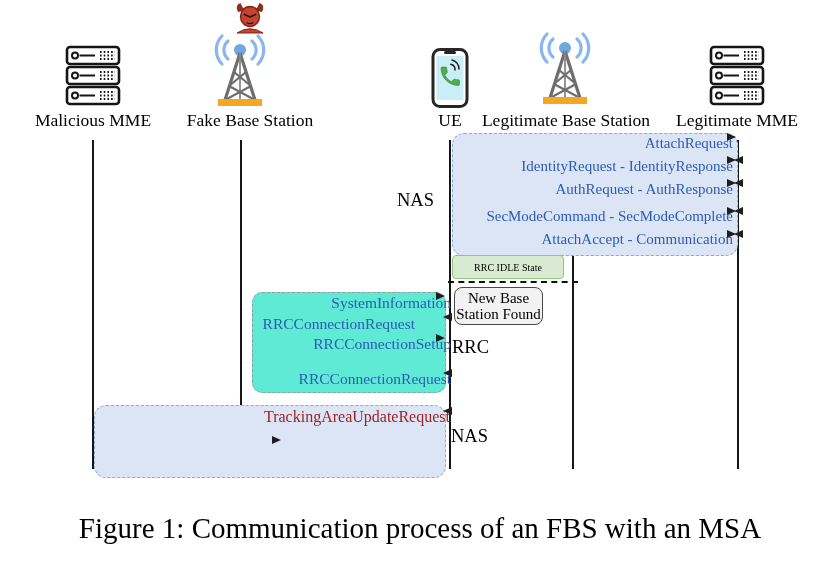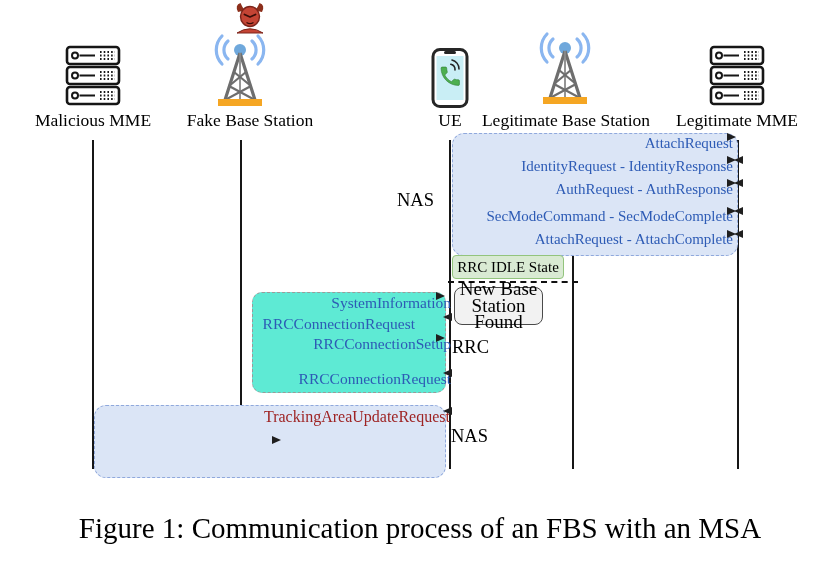--- a/index.html
+++ b/index.html
@@ -13,25 +13,25 @@
   
   .blue-box{position:absolute;background:#dbe5f6;border:1.6px dashed #8fa8dc;
             border-radius:12px;z-index:2;box-sizing:border-box;
             display:flex;flex-direction:column;}
   .gray-box{position:absolute;background:#5eead4;border:1.4px dashed #9a9a9a;
             border-radius:10px;z-index:2;box-sizing:border-box;
             display:flex;flex-direction:column;overflow:visible;}
   .green-box{position:absolute;background:#d9ead3;border:1.5px solid #93c47d;
              border-radius:4px;z-index:3;box-sizing:border-box;
              display:flex;align-items:center;justify-content:center;
-             font-size:15px;color:#000;white-space:nowrap;}
+             font-size:10px;color:#000;white-space:nowrap;}
   .note-box{position:absolute;background:#f2f2f2;border:1.5px solid #4a4a4a;
             border-radius:8px;z-index:3;box-sizing:border-box;
             display:flex;flex-direction:column;align-items:center;justify-content:center;
-            font-size:19px;line-height:16.5px;color:#000;text-align:center;}
+            font-size:15px;line-height:16.5px;color:#000;text-align:center;}
   
   .msg-row{display:flex;flex-direction:row;justify-content:flex-end;margin-left:18px;}
   .msg-label{text-align:center;white-space:nowrap;line-height:17px;}
   .blue-text{color:#2d5bb5;font-size:15px;}
   .red-text{color:#9e2323;font-size:16px;}
   .note-text{color:#000;font-size:13.5px;text-align:center;line-height:14px;margin-top:1px;}
   .arrow{position:relative;height:1.7px;background:#1f1f1f;margin-top:2px;}
   .arrow.left::before{content:"";position:absolute;left:-1px;top:-3.6px;
       border-top:4.5px solid transparent;border-bottom:4.5px solid transparent;
       border-right:9px solid #1f1f1f;}
@@ -176,21 +176,21 @@
     </div>
     <div class="msg-row" style="height:29px;">
       <div class="msg-label blue-text">AuthRequest - AuthResponse</div>
       <div class="arrow both" style="margin:2px 2px 0 2px;"></div>
     </div>
     <div class="msg-row" style="height:24.2px;">
       <div class="msg-label blue-text">SecModeCommand - SecModeComplete</div>
       <div class="arrow both" style="margin:2px 2px 0 2px;"></div>
     </div>
     <div class="msg-row" style="height:24.2px;">
-      <div class="msg-label blue-text">AttachRequest - AttachComplete</div>
+      <div class="msg-label blue-text">AttachAccept - Communication</div>
       <div class="arrow both" style="margin:2px 2px 0 2px;"></div>
     </div>
   </div>
 
   <div class="green-box" style="left:452px;top:255px;width:112px;height:24px;">RRC IDLE State</div>
 
   <div class="dashed-sep" style="left:448px;top:281px;width:130px;"></div>
 
   <div class="note-box" style="left:454px;top:287px;width:89px;height:38px;">
     <span>New Base</span>

